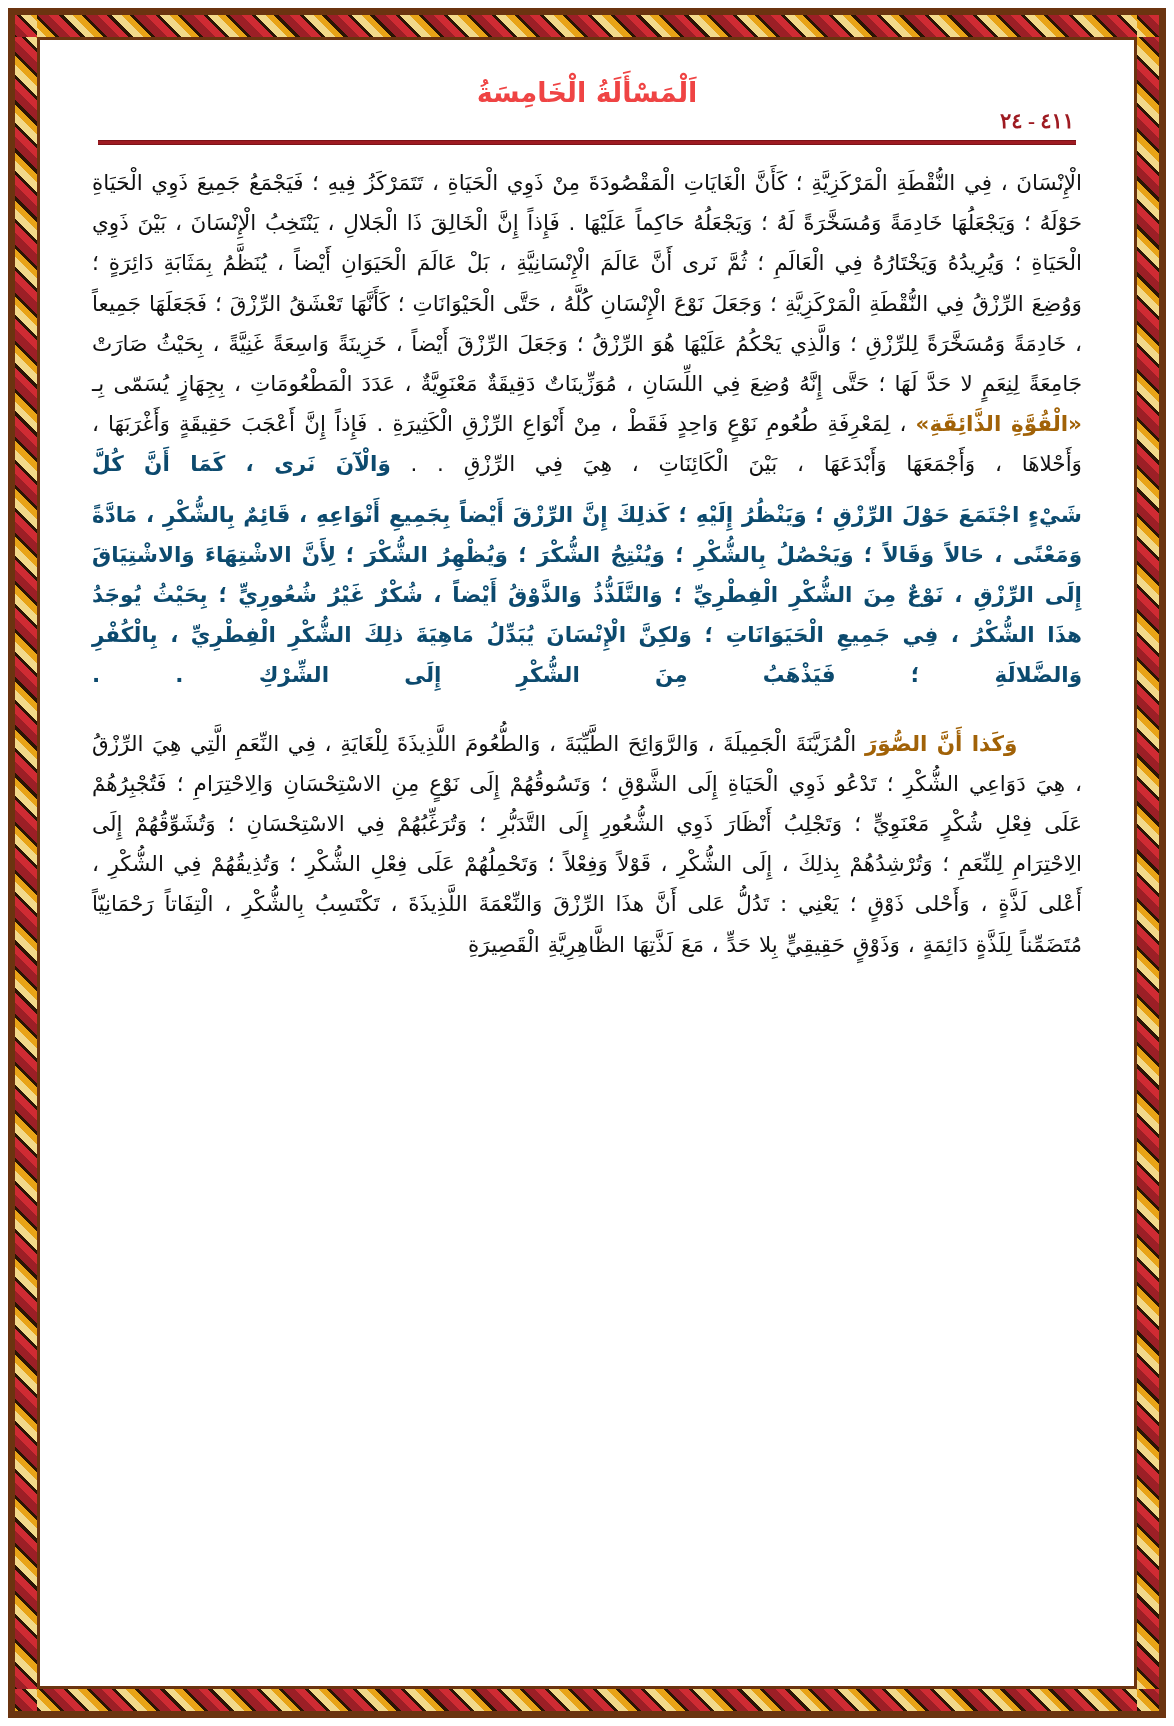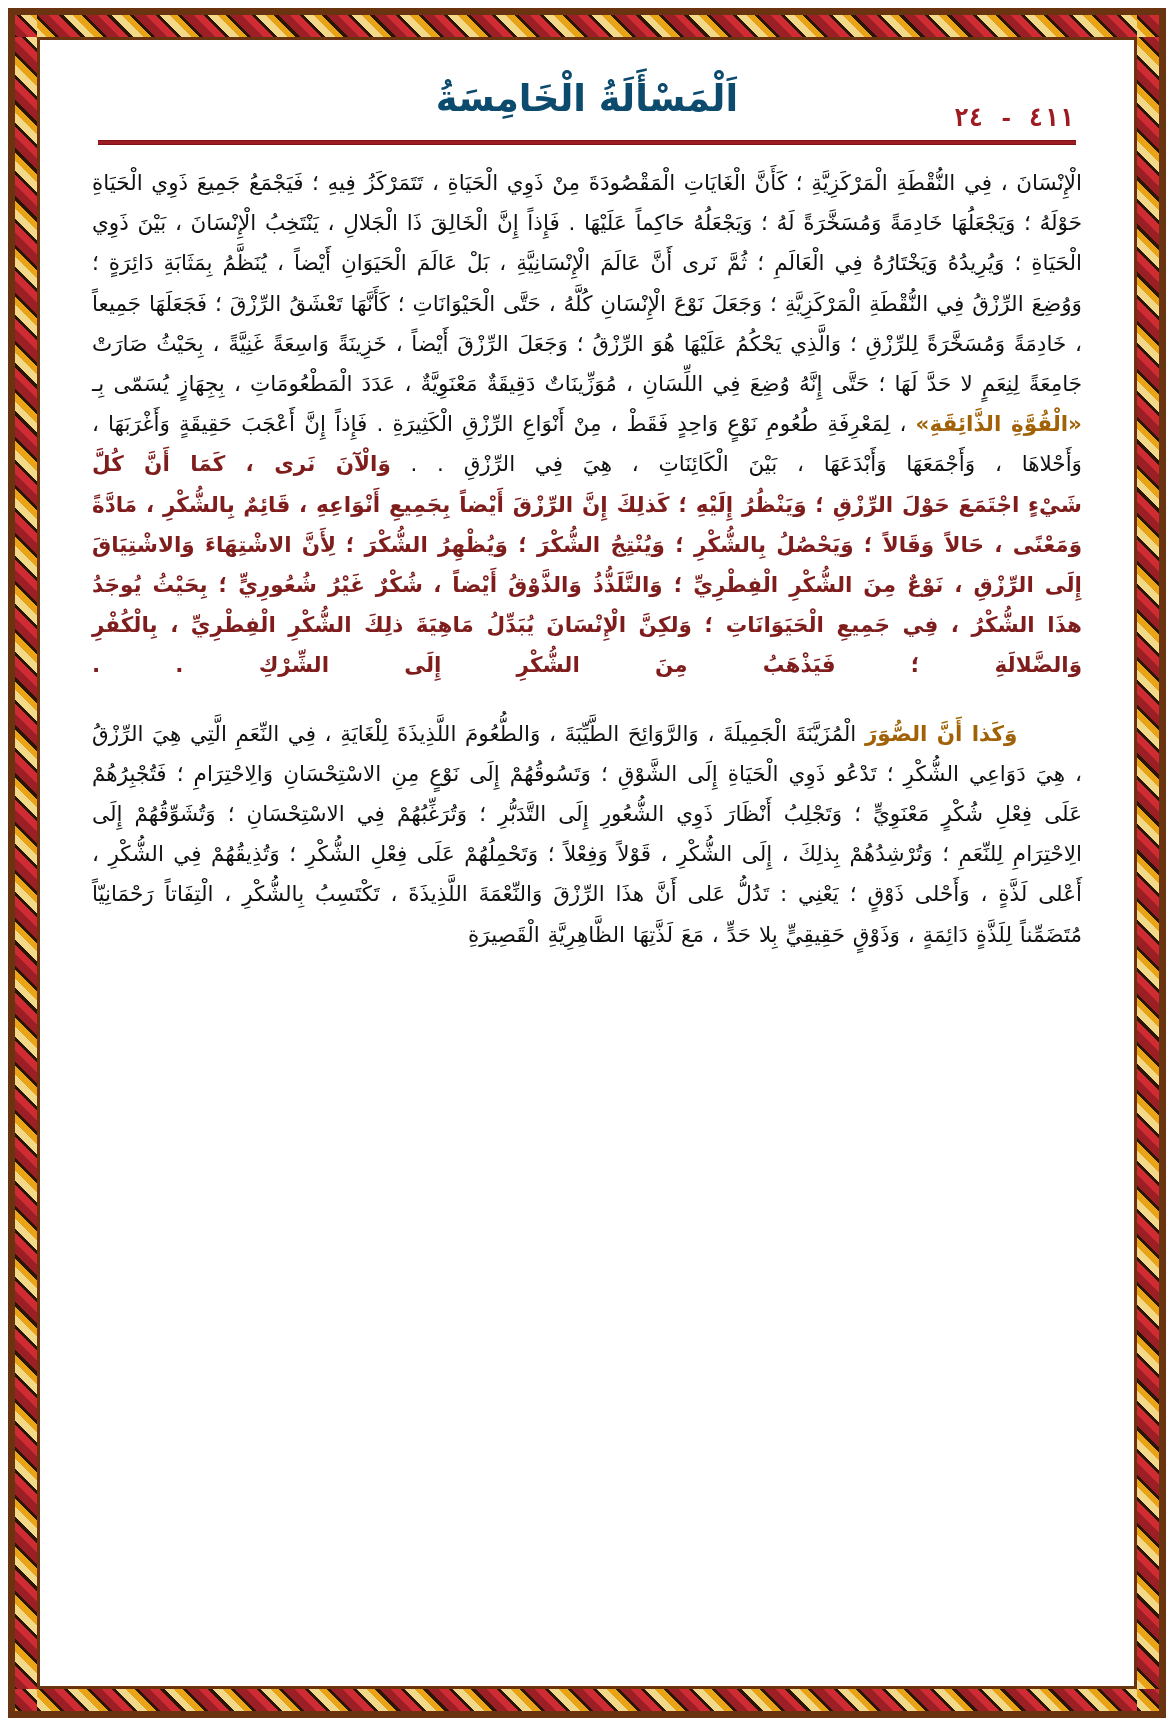--- a/index.html
+++ b/index.html
@@ -82,34 +82,34 @@
     height: 62px;
     padding: 0 14px;
   }
 
   .header-title {
     position: absolute;
     left: 0;
     right: 0;
     top: 2px;
     text-align: center;
-    color: #0c4a6e;
+    color: #ef4444;
     font-family: "DejaVu Sans", sans-serif;
-    font-size: 37px;
+    font-size: 27px;
     font-weight: bold;
     line-height: 1.25;
     direction: rtl;
   }
 
   .header-pageno {
     position: relative;
     z-index: 2;
     color: #9e1b22;
-    font-family: Liberation Mono, monospace;
-    font-size: 25px;
+    font-family: Liberation Serif, serif;
+    font-size: 21px;
     font-weight: bold;
     direction: rtl;
     margin-bottom: 2px;
   }
 
   .header-spacer { flex: 0 0 1px; }
 
   .header-rule {
     margin: 4px 12px 0 12px;
     height: 5px;
@@ -132,33 +132,33 @@
     padding: 0 6px;
   }
 
   .para {
     direction: rtl;
     text-align: justify;
     text-align-last: justify;
     margin-bottom: 0;
   }
 
-  .para + .para { margin-top: 0; }
+  .para + .para { margin-top: 10px; }
 
   .para-gap { height: 28px; }
 
   .indent { display: inline-block; width: 56px; }
 
   .red {
     color: #a16207;
     font-weight: bold;
   }
 
   .red-block {
-    color: #7f1d1d;
+    color: #0c4a6e;
     font-weight: bold;
   }
 
   .blk { color: #111111; }
 
   
   .no-stretch-last { text-align-last: right; }
 </style>
 </head>
 <body>

